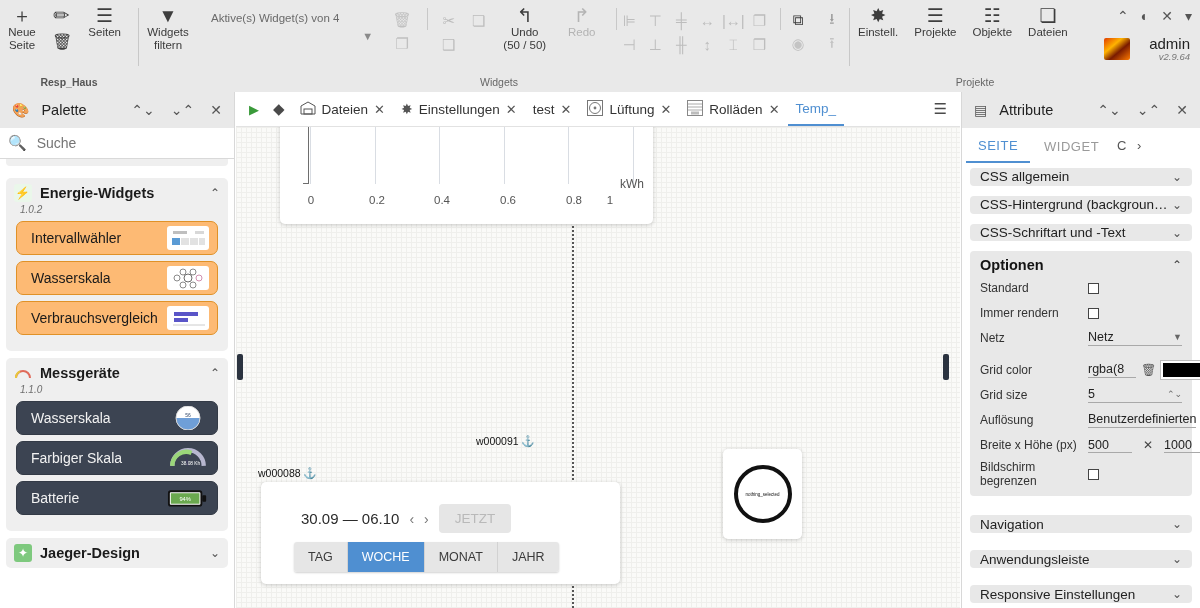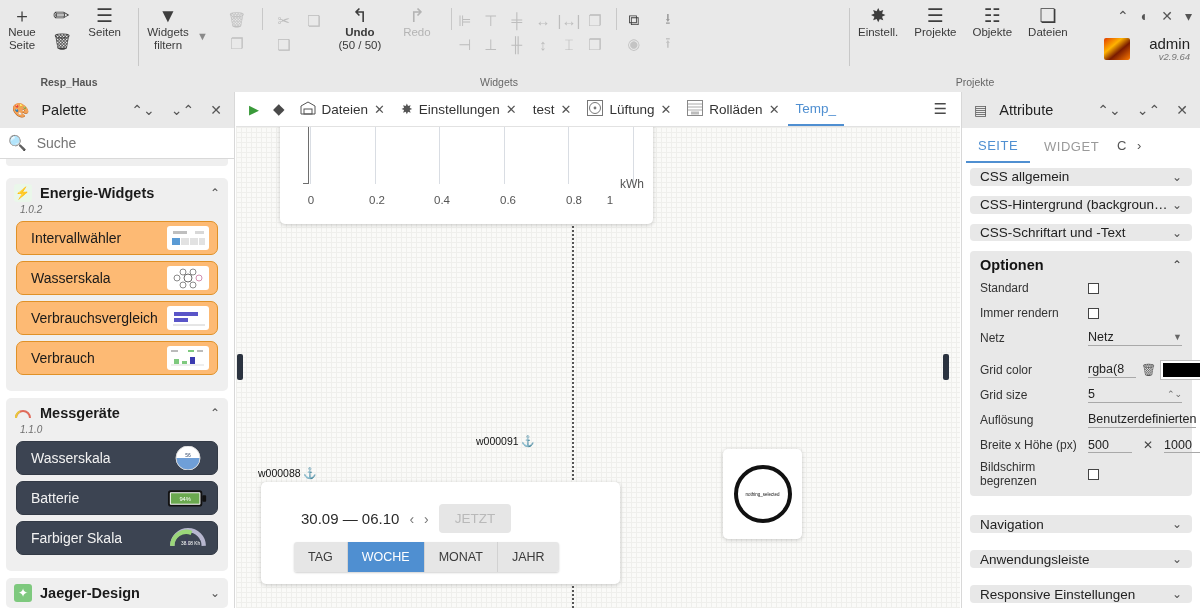--- a/index.html
+++ b/index.html
@@ -225,39 +225,42 @@
   <div class="sep"></div>
 
   <div class="rib-group" style="width:710px;">
     <div class="rib-row">
       <div class="tbtn" style="min-width:58px;">
         <span class="ico">▼</span>
         <span class="lbl">Widgets</span>
         <span class="lbl">filtern</span>
       </div>
 
+      <div style="width:262px;">
+        <div id="activeInfo">Aktive(s) Widget(s) von 4</div>
+      </div>
       <div id="caretDrop">▼</div>
 
       <div class="del-copy" style="margin-left:14px;">
         <div>🗑</div>
         <div>❐</div>
       </div>
 
       <div class="sep" style="margin-left:10px;"></div>
 
       <div class="align-grid" style="grid-template-columns:repeat(2,30px);margin-left:6px;">
         <div>✂</div>
         <div>❏</div>
         <div>❑</div>
         <div></div>
       </div>
 
       <div class="tbtn" style="min-width:62px;">
         <span class="ico">↰</span>
-        <span class="lbl" style="font-weight:bold;">Undo</span>
+        <span class="lbl" style="font-weight:normal;">Undo</span>
         <span class="lbl">(50 / 50)</span>
       </div>
       <div class="tbtn dim" style="min-width:52px;">
         <span class="ico">↱</span>
         <span class="lbl">Redo</span>
       </div>
 
       <div class="sep" style="margin-left:8px;"></div>
 
       <div class="align-grid">
@@ -392,35 +395,20 @@
         <span class="thumb">
           <svg width="40" height="22" viewBox="0 0 40 22">
             <rect x="0" y="0" width="40" height="22" fill="#fff"></rect>
             <rect x="6" y="5" width="24" height="4" fill="#5a55c8"></rect>
             <rect x="6" y="11" width="14" height="4" fill="#5a55c8"></rect>
             <line x1="5" y1="18" x2="37" y2="18" stroke="#ccc"></line>
           </svg>
         </span>
       </div>
 
-      <div class="witem orange">
-        <span class="wlbl">Verbrauch</span>
-        <span class="thumb">
-          <svg width="40" height="22" viewBox="0 0 40 22">
-            <rect x="0" y="0" width="40" height="22" fill="#fff"></rect>
-            <rect x="3" y="3" width="7" height="2" fill="#bbb"></rect>
-            <rect x="20" y="3" width="6" height="2" fill="#7ec97e"></rect>
-            <rect x="29" y="3" width="6" height="2" fill="#bbb"></rect>
-            <rect x="6" y="12" width="5" height="5" fill="#7ec97e"></rect>
-            <rect x="14" y="14" width="5" height="3" fill="#7ec97e"></rect>
-            <rect x="22" y="10" width="5" height="7" fill="#3b3bb0"></rect>
-            <line x1="3" y1="18" x2="36" y2="18" stroke="#ddd"></line>
-          </svg>
-        </span>
-      </div>
     </div>
 
     <div class="grp">
       <div class="grp-head">
         <span class="grp-badge">
           <svg width="16" height="12" viewBox="0 0 16 12">
               <path d="M1 11 A7 7 0 0 1 15 11" fill="none" stroke="#e06a5a" stroke-width="2"></path>
               <path d="M1 11 A7 7 0 0 1 5 4.3" fill="none" stroke="#e8c93c" stroke-width="2"></path>
             </svg>
         </span>
@@ -435,39 +423,39 @@
           <svg width="28" height="28" viewBox="0 0 28 28">
             <circle cx="14" cy="14" r="12" fill="#ffffff"></circle>
             <path d="M2 14 A12 12 0 0 0 26 14 Z" fill="#6f9fd8"></path>
             <circle cx="14" cy="14" r="12" fill="none" stroke="#d8d8d8"></circle>
             <text x="14" y="13" font-size="5" text-anchor="middle" fill="#33496b" font-family="Liberation Sans">56</text>
           </svg>
         </span>
       </div>
 
       <div class="witem dark">
+        <span class="wlbl">Farbiger Skala</span>
+        <span class="thumb nobg">
+          <svg width="48" height="26" viewBox="0 0 48 26">
+            <path d="M6 22 A16 16 0 0 1 42 22" fill="none" stroke="#b7b7cf" stroke-width="5"></path>
+            <path d="M6 22 A16 16 0 0 1 28 7.2" fill="none" stroke="#9bd67a" stroke-width="5"></path>
+            <line x1="24" y1="22" x2="22" y2="13" stroke="#3d3d5c" stroke-width="2"></line>
+            <text x="27" y="21" font-size="5.5" text-anchor="middle" fill="#ffffff" font-family="Liberation Sans">38.08 Kh</text>
+          </svg>
+        </span>
+      </div>
+
+      <div class="witem dark">
         <span class="wlbl">Batterie</span>
         <span class="thumb nobg">
           <svg width="44" height="22" viewBox="0 0 44 22">
             <rect x="2" y="4" width="34" height="15" rx="2" fill="#ffffff" stroke="#111" stroke-width="2"></rect>
             <rect x="4" y="6" width="30" height="11" fill="#6aa84f"></rect>
             <rect x="37" y="8" width="4" height="7" rx="1" fill="#111"></rect>
             <text x="19" y="14.5" font-size="6" text-anchor="middle" fill="#ffffff" font-family="Liberation Sans">94%</text>
-          </svg>
-        </span>
-      </div>
-
-      <div class="witem dark">
-        <span class="wlbl">Farbiger Skala</span>
-        <span class="thumb nobg">
-          <svg width="48" height="26" viewBox="0 0 48 26">
-            <path d="M6 22 A16 16 0 0 1 42 22" fill="none" stroke="#b7b7cf" stroke-width="5"></path>
-            <path d="M6 22 A16 16 0 0 1 28 7.2" fill="none" stroke="#9bd67a" stroke-width="5"></path>
-            <line x1="24" y1="22" x2="22" y2="13" stroke="#3d3d5c" stroke-width="2"></line>
-            <text x="27" y="21" font-size="5.5" text-anchor="middle" fill="#ffffff" font-family="Liberation Sans">38.08 Kh</text>
           </svg>
         </span>
       </div>
     </div>
 
     <div class="grp" style="padding-bottom:6px;">
       <div class="grp-head">
         <span class="grp-badge" style="background:#7ec97e;color:#fff;">✦</span>
         <span class="grp-title">Jaeger-Design</span>
         <span class="grp-chev">⌄</span>

